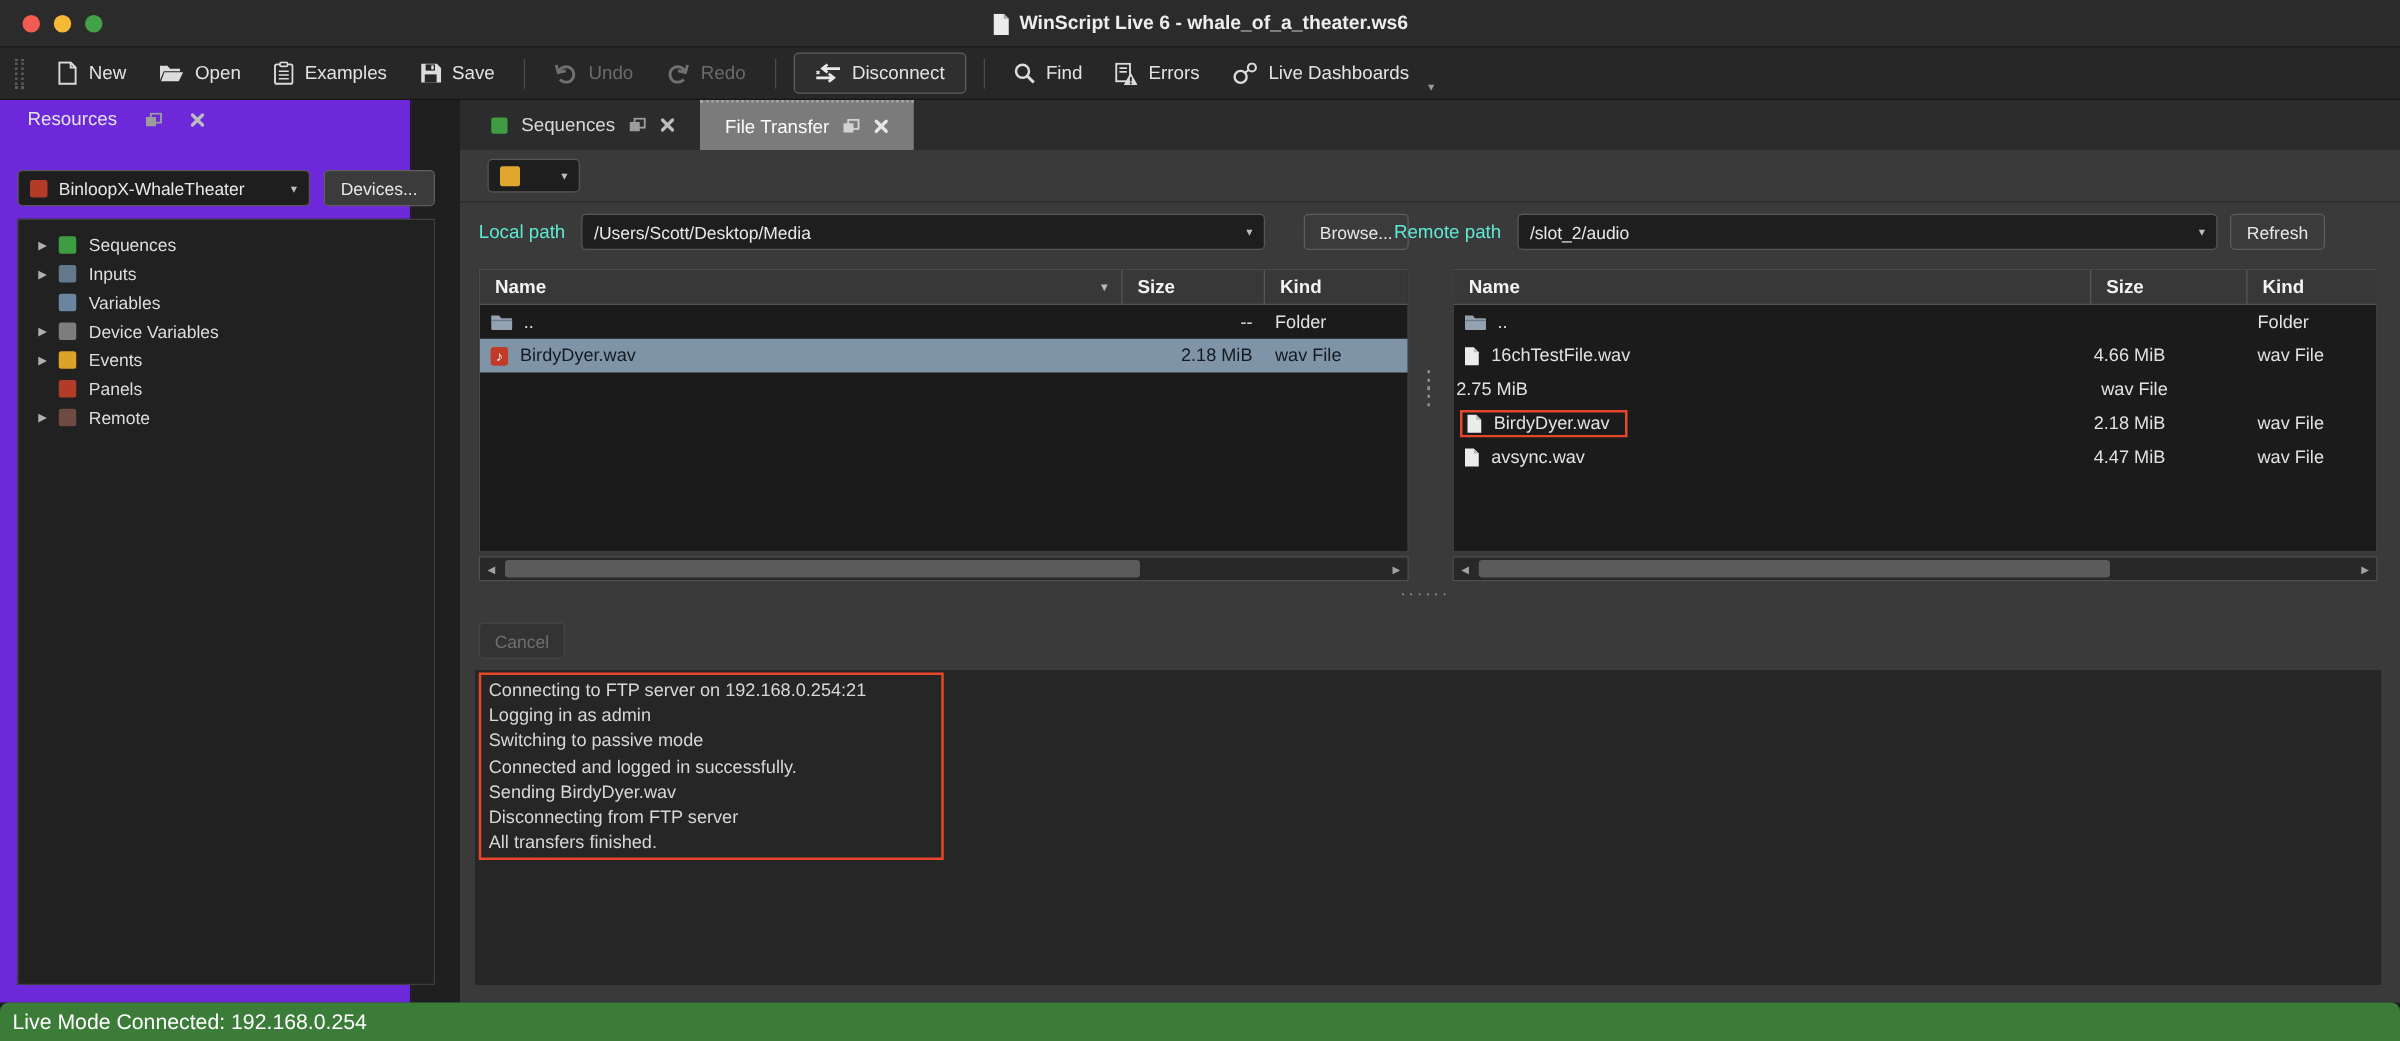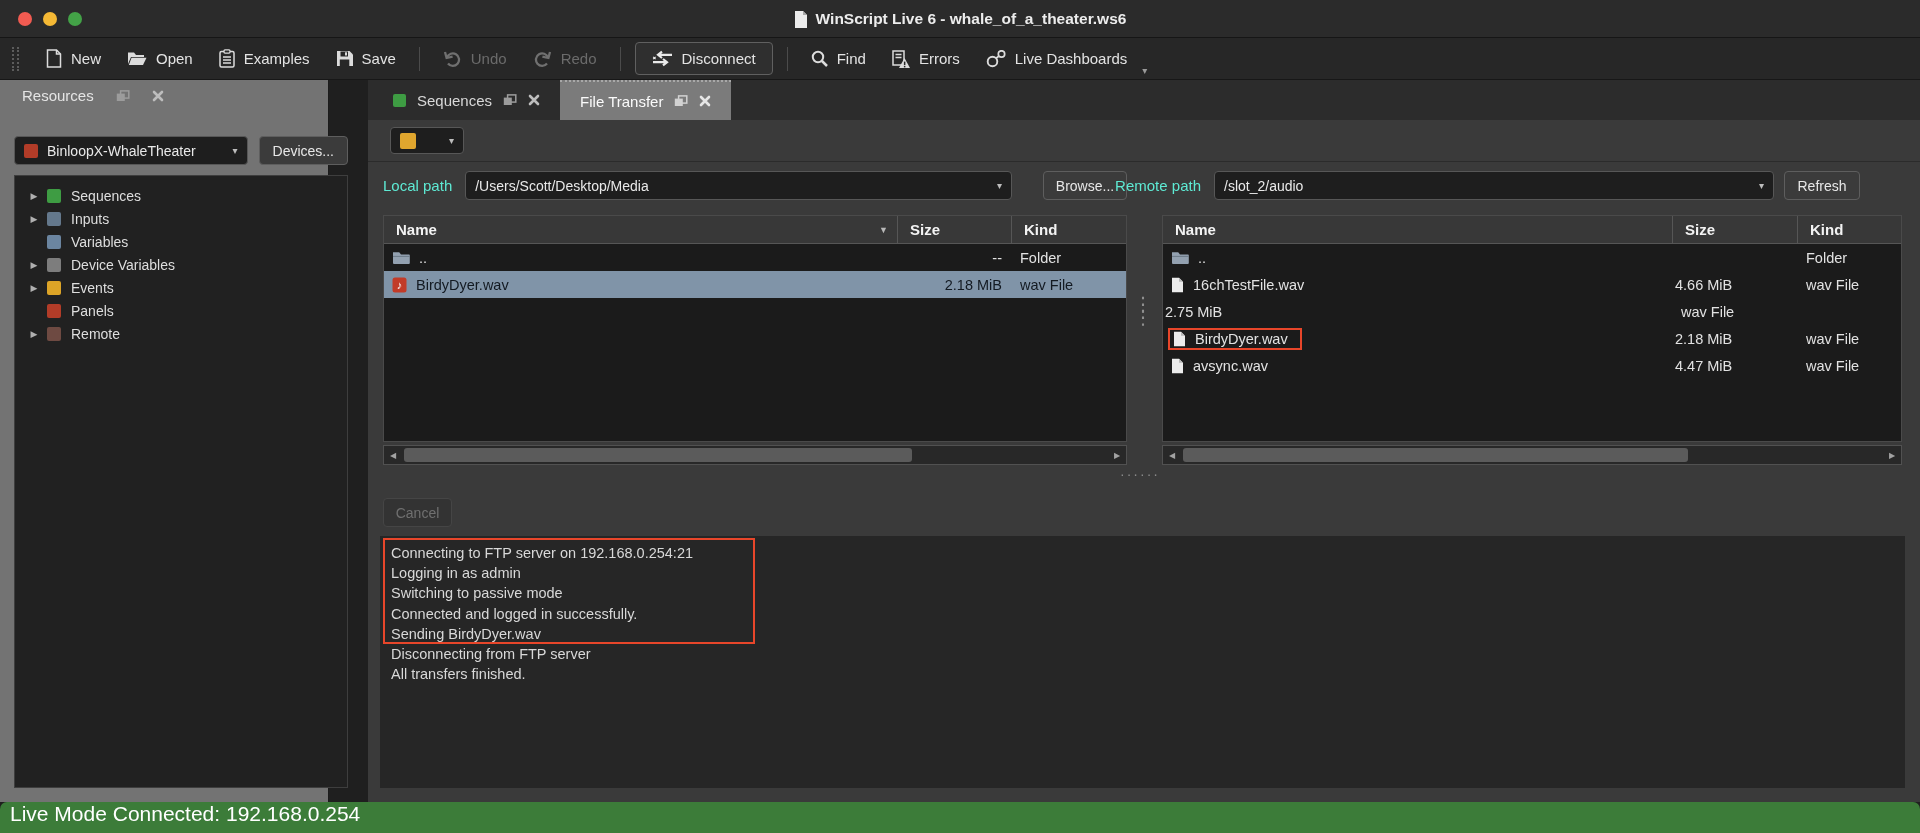--- a/index.html
+++ b/index.html
@@ -22,21 +22,21 @@
     background:#272727; border-bottom:1px solid #171717; display:flex; align-items:center; padding:0 8px; }
   .tb-grip { width:7px; height:24px; border-left:2px dotted #5c5c5c; border-right:2px dotted #5c5c5c; margin:0 14px 0 4px; }
   .tb-btn { display:flex; align-items:center; gap:9px; padding:6px 13px; border-radius:4px;
     color:#e3e3e3; font-size:15px; white-space:nowrap; }
   .tb-btn.disabled { color:#6b6b6b; }
   .tb-btn.outlined { border:1px solid #606060; background:#2f2f2f; padding:7px 16px; margin:4px 4px; }
   .tb-sep { width:1px; height:24px; background:#4b4b4b; margin:0 10px; }
   .tb-caret { color:#9a9a9a; font-size:10px; align-self:flex-end; margin:0 0 3px 2px; }
   
   .sidebar { position:absolute; left:0; top:80px; width:329px; height:722px;
-    background:#737373; border-right:1px solid #1b1b1b; }
+    background:#6d28d9; border-right:1px solid #1b1b1b; }
   .res-header { position:absolute; left:22px; top:7px; display:flex; align-items:center; gap:22px;
     color:#e4e4e4; font-size:15px; }
   .device-row { position:absolute; left:14px; top:56px; width:334px; display:flex; gap:11px; }
   .combo { height:29px; background:#1e1e1e; border:1px solid #575757; border-radius:4px;
     display:flex; align-items:center; gap:9px; padding:0 9px; font-size:14px; color:#e9e9e9; }
   .combo .caret { margin-left:auto; color:#bdbdbd; font-size:10px; }
   .sq { width:14px; height:14px; border-radius:2px; flex:0 0 auto; }
   .sq-red { background:#b23c28; } .sq-green { background:#3e9c43; } .sq-slate { background:#64788c; }
   .sq-slate2 { background:#6b85a0; } .sq-gray { background:#7d7d7d; } .sq-amber { background:#dca427; }
   .sq-maroon { background:#6e4a42; } .sq-yellow { background:#e0a62e; }
@@ -84,27 +84,27 @@
     border:1px solid #515151; display:flex; align-items:center; }
   .hscroll.local { left:15px; width:744px; }
   .hscroll.remote { left:794px; width:740px; }
   .sb-arrow { width:18px; text-align:center; color:#a2a2a2; font-size:8px; flex:0 0 auto; }
   .sb-track { position:relative; flex:1; height:100%; }
   .sb-handle { position:absolute; left:2px; top:2px; bottom:2px; width:72%; background:#5b5b5b; border-radius:3px; }
   .vsplit { position:absolute; left:765px; top:178px; color:#8f8f8f; font-size:20px; line-height:13px; text-align:center; }
   .hsplit { position:absolute; left:752px; top:346px; color:#8a8a8a; font-size:14px; letter-spacing:2px; }
   .cancel { position:absolute; left:15px; top:378px; width:69px; height:29px; }
   .log-area { position:absolute; left:12px; top:416px; width:1525px; height:252px; background:#262626; }
-  .log-redbox { position:absolute; left:3px; top:2px; width:372px; height:106px;
+  .log-redbox { position:absolute; left:3px; top:2px; width:372px; height:150px;
     border:2px solid #e8462a; padding:3px 6px; }
   .log-line { font-size:14.5px; line-height:20.2px; color:#d8d8d8; white-space:nowrap; }
   
   .statusbar { position:absolute; left:0; top:802px; width:1920px; height:31px;
-    background:#3c7c39; border-radius:7px 7px 0 0; display:flex; align-items:flex-start;
-    padding-left:10px; font-size:21px; color:#ffffff; }
+    background:#3c7c39; border-radius:7px 7px 0 0; display:flex; align-items:center;
+    padding-left:10px; font-size:17px; color:#ffffff; }
   svg { flex:0 0 auto; display:block; }
 </style>
 </head>
 <body>
 
 <div class="page">
 
   <div class="titlebar">
     <div class="lights">
       <span class="light red"></span>

